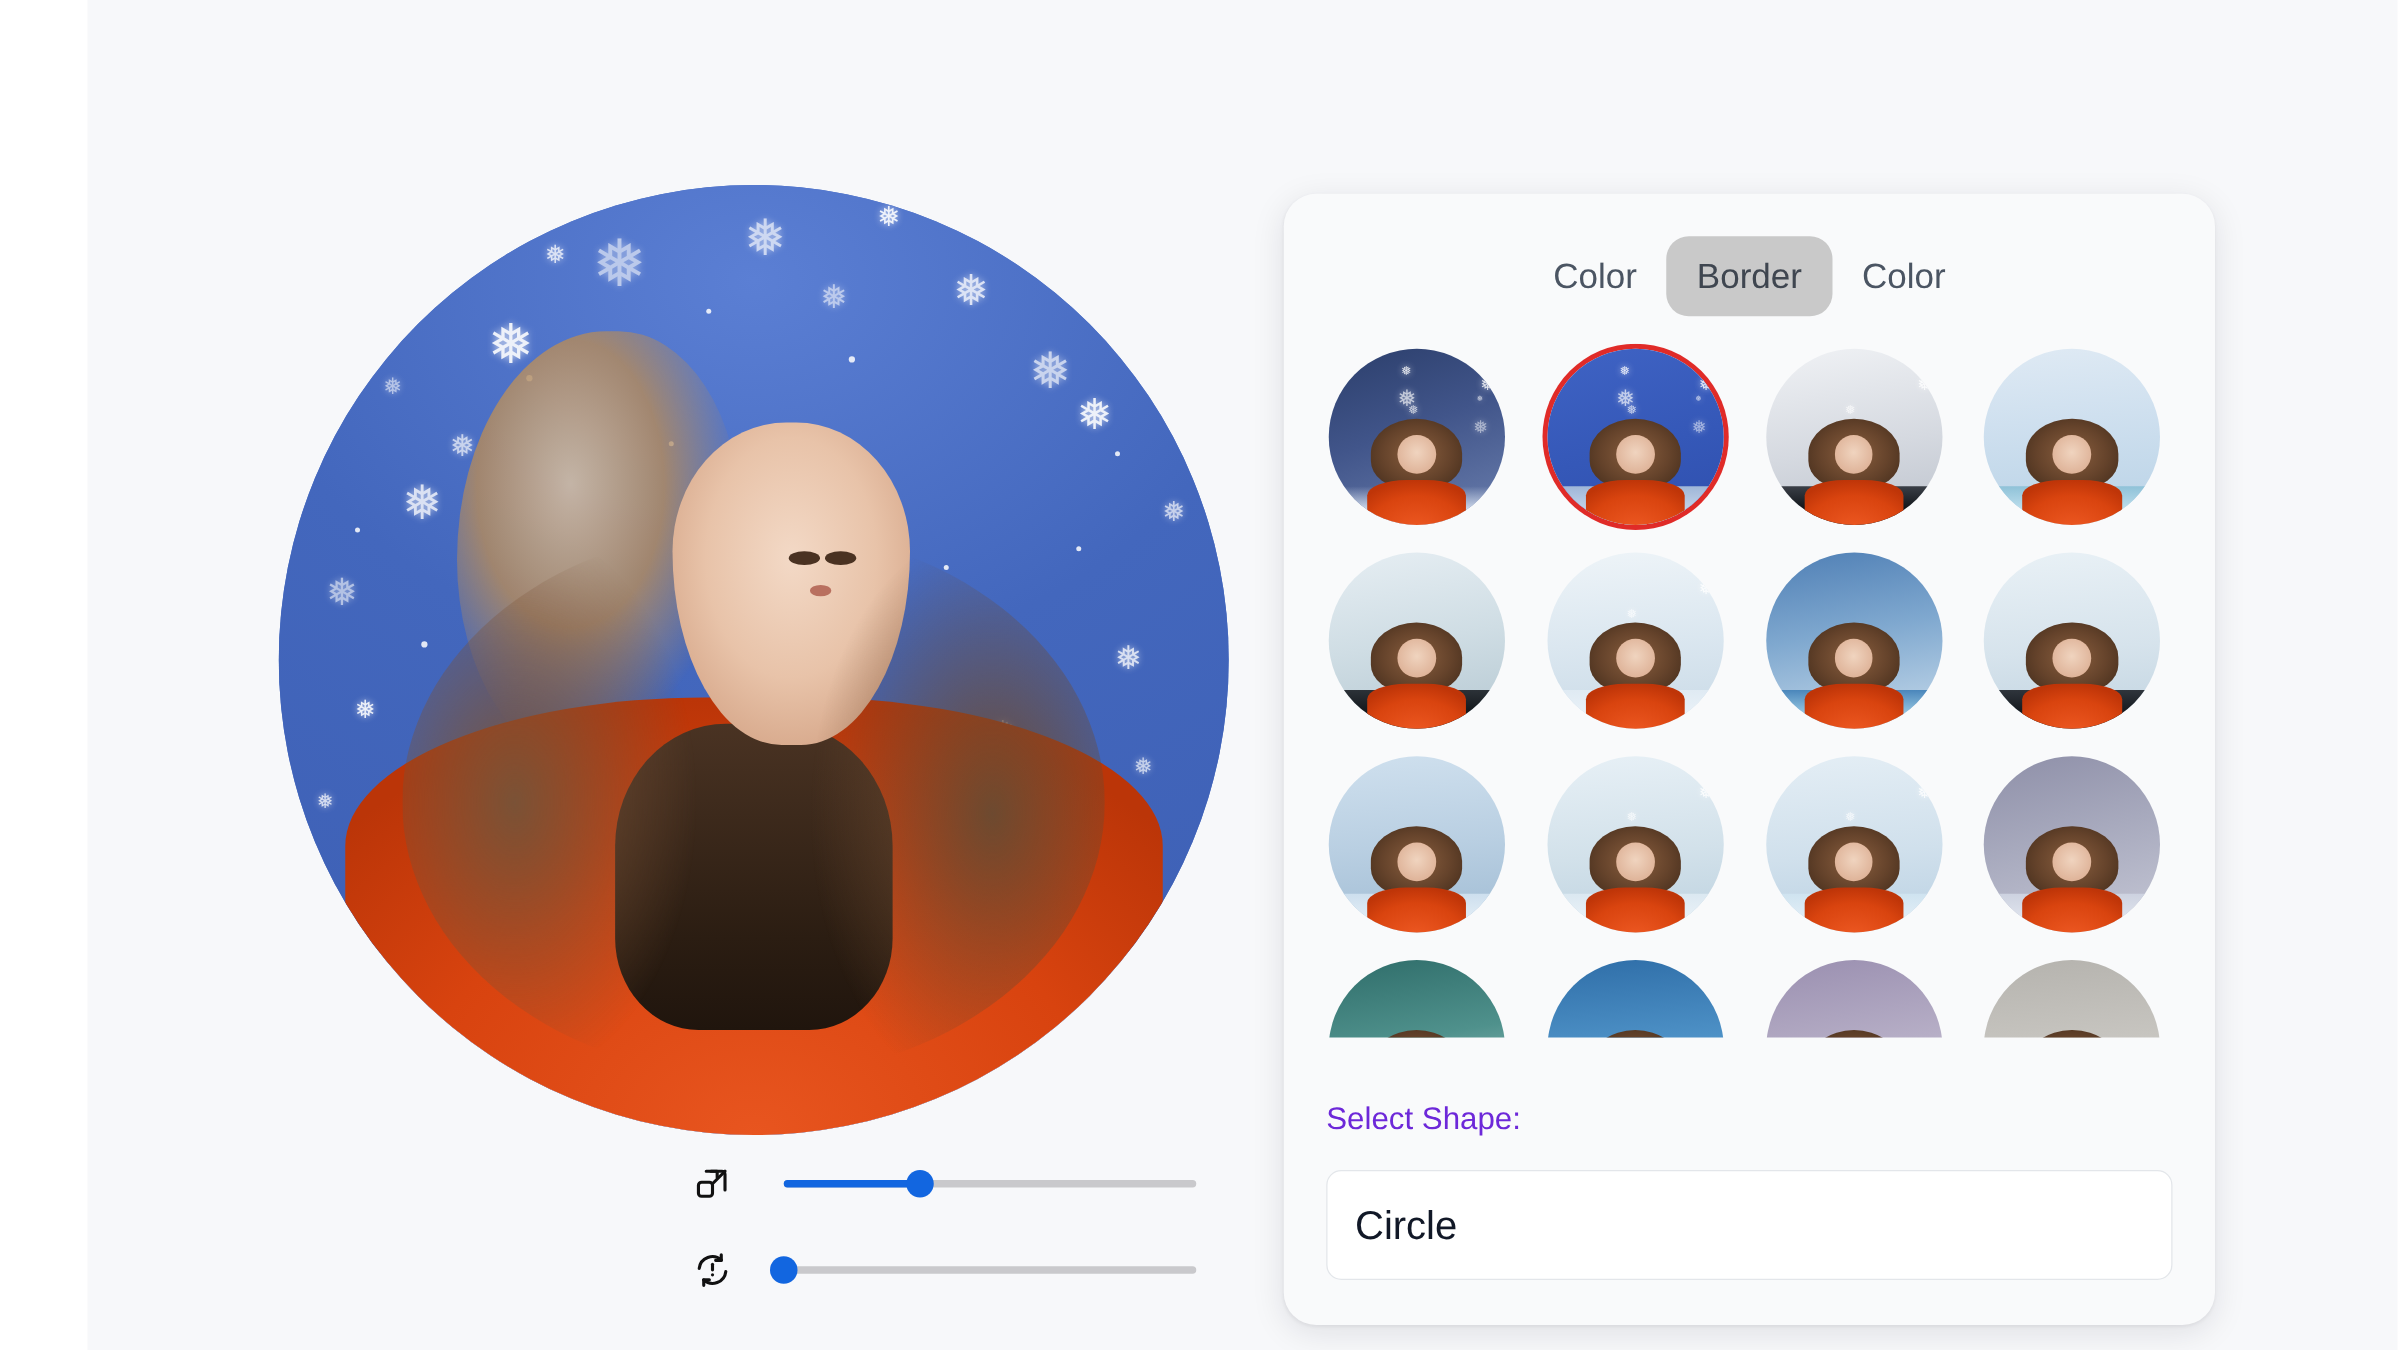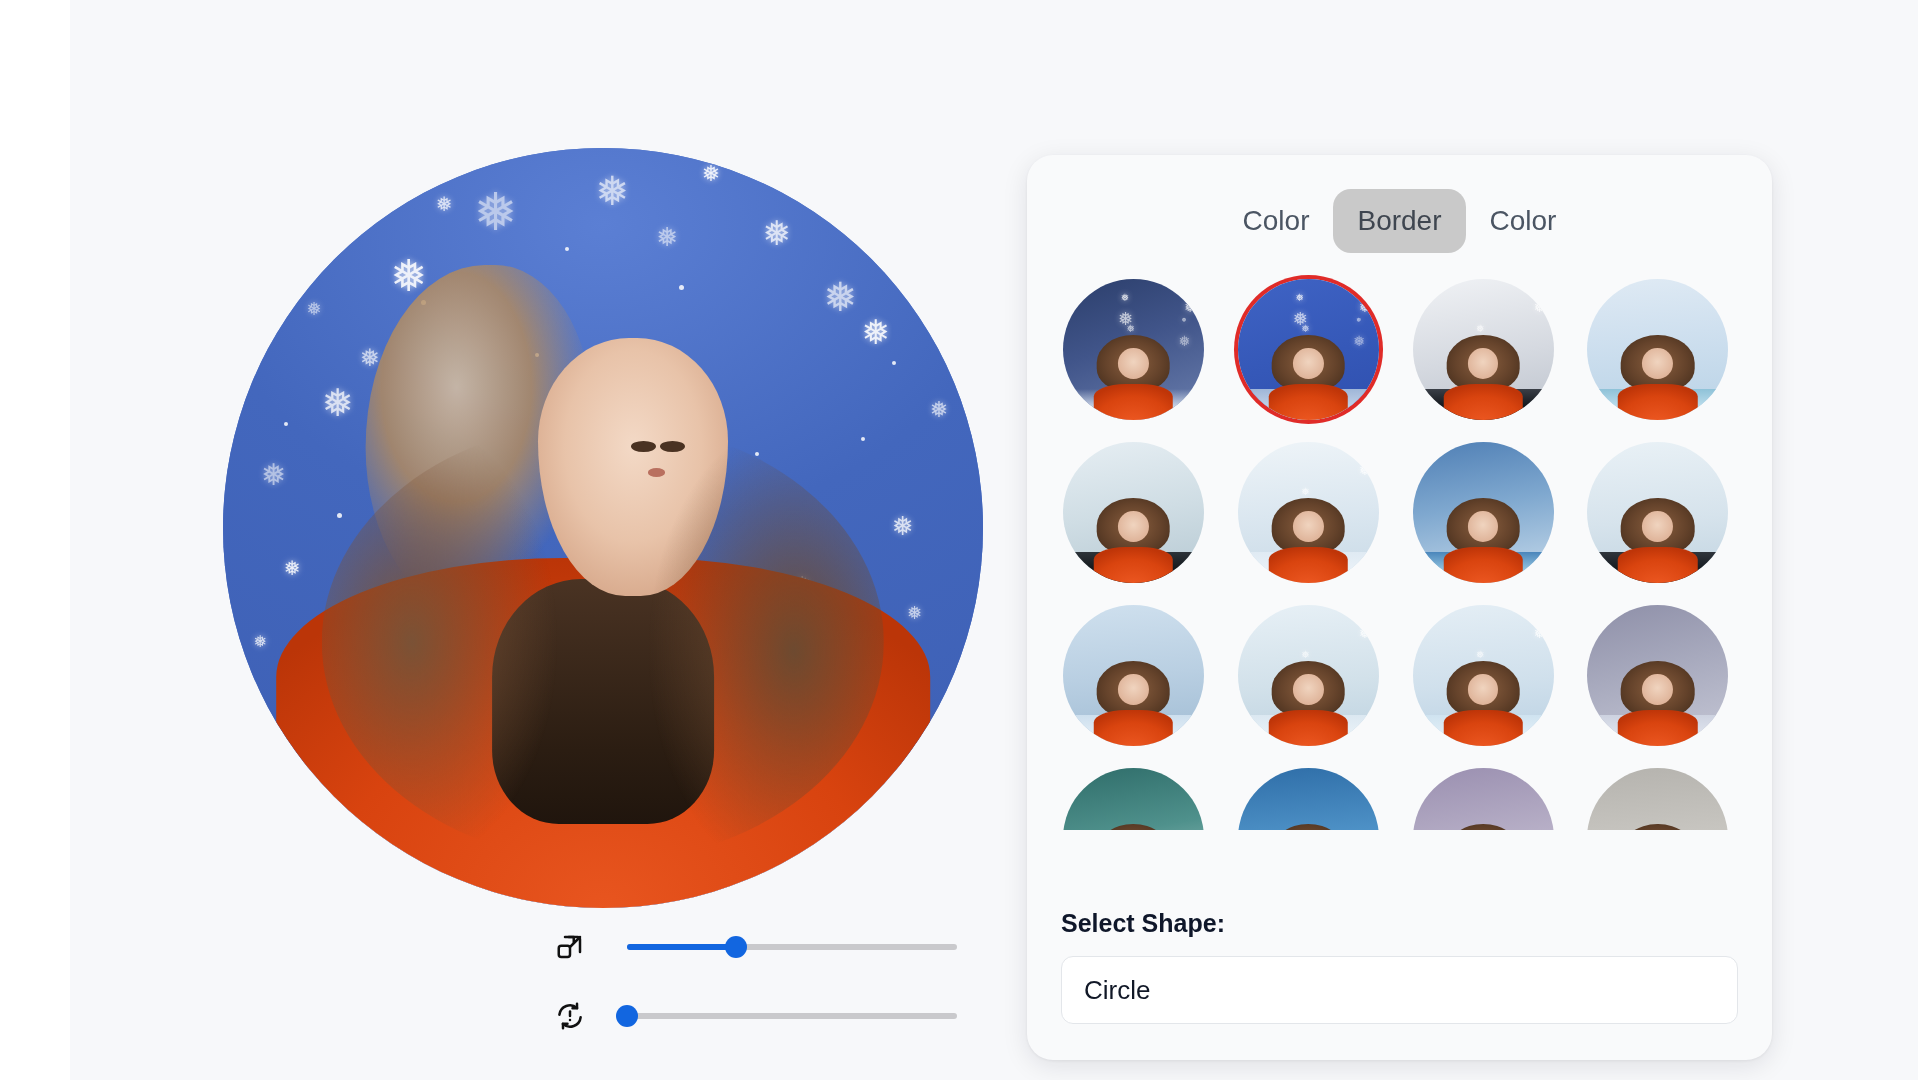--- a/index.html
+++ b/index.html
@@ -363,36 +363,35 @@
   }
 
   .shape-section {
     position: absolute;
     left: 34px;
     bottom: 36px;
     width: 677px;
   }
   .shape-label {
     font-size: 25px;
-    color: #0f172a;
-    margin-bottom: 18px;
-    font-weight: bold;
+    color: #6d28d9;
   }
   .shape-select {
     width: 100%;
-    height: 68px;
+    height: 88px;
     border: 1px solid #e3e6ea;
     border-radius: 12px;
     background: #ffffff;
     font-family: "Liberation Sans", sans-serif;
-    font-size: 26px;
+    font-size: 32px;
     color: #111827;
     padding: 0 22px;
     cursor: pointer;
     appearance: none;
+    margin-top: 26px;
     -webkit-appearance: none;
   }
 </style>
 </head>
 <body>
 
 <div class="page">
   <div class="canvas"></div>
 
   <div class="preview-col">

